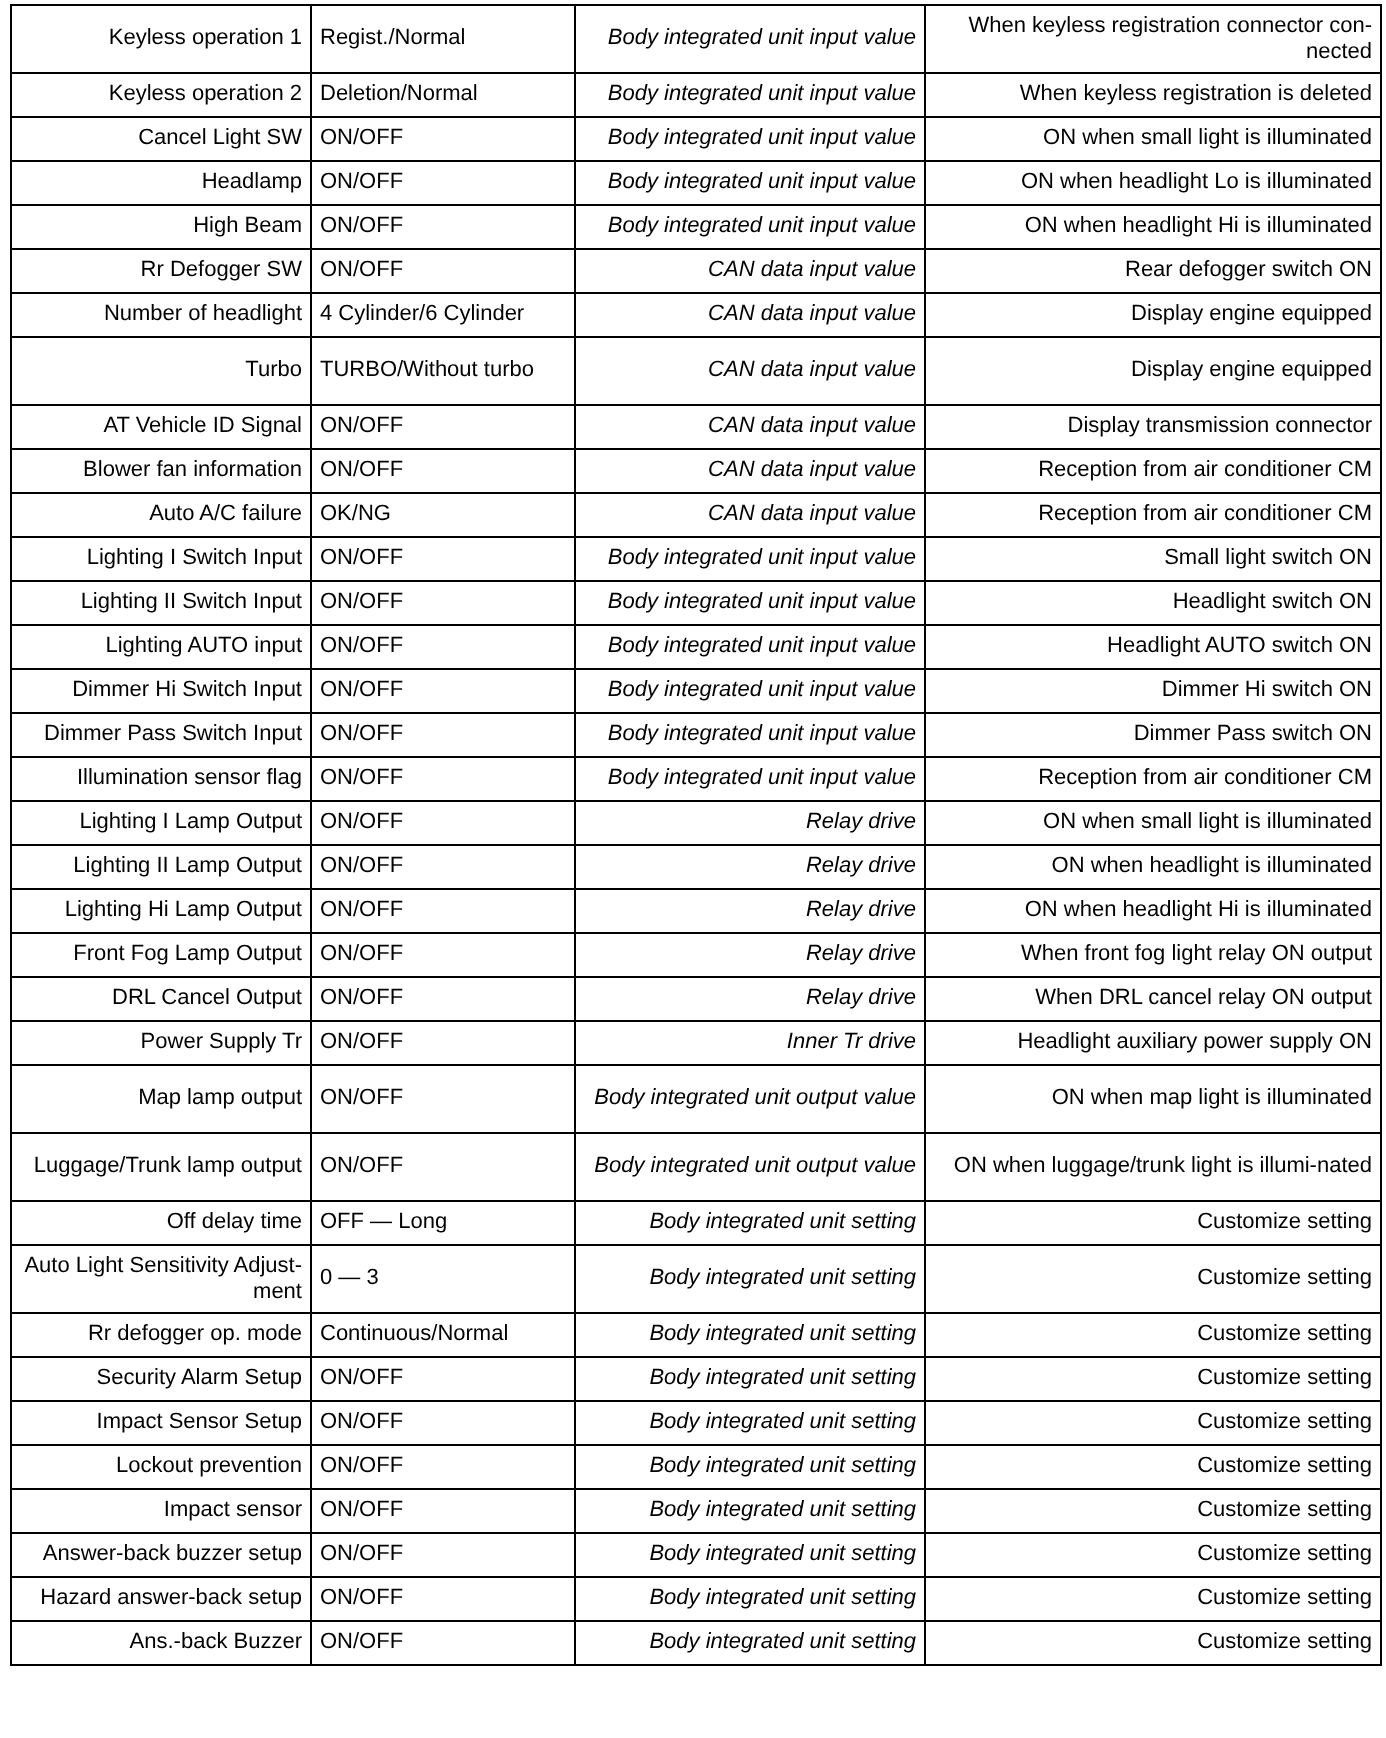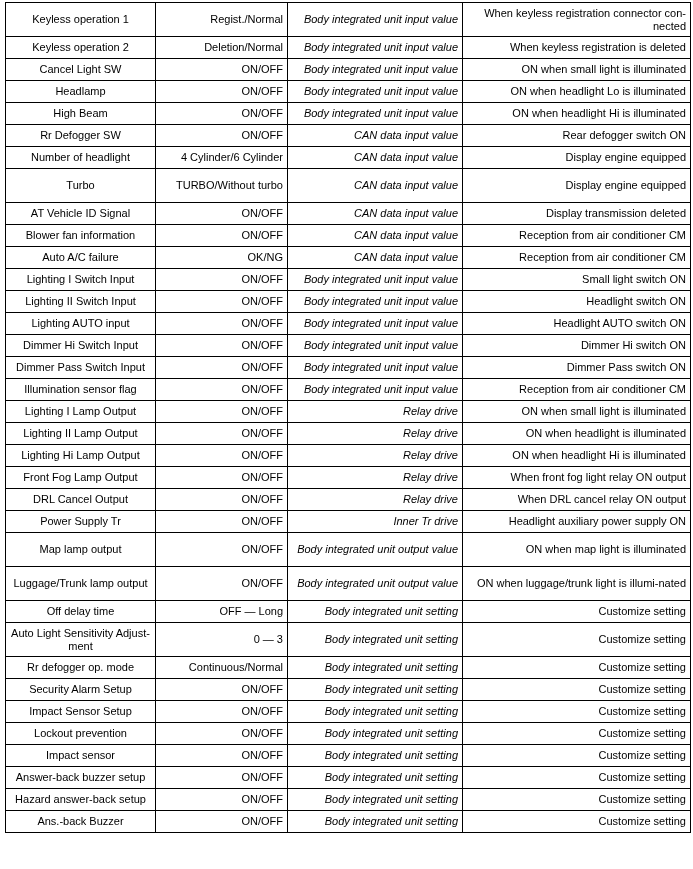--- a/index.html
+++ b/index.html
@@ -34,22 +34,22 @@
   table.data-table td {
     border: 1px solid #000000;
     font-size: 11px;
     line-height: 12.4px;
     padding: 2px 4px;
     vertical-align: middle;
     word-wrap: break-word;
     overflow-wrap: break-word;
     hyphens: manual;
   }
-  td.col-name   { text-align: center; }
-  td.col-value  { text-align: right; }
+  td.col-name   { text-align: right; }
+  td.col-value  { text-align: left; }
   td.col-source { text-align: right; font-style: italic; }
   td.col-note   { text-align: right; }
 
   tr.row-single td { height: 17px; }
   tr.row-double td { height: 29px; }
 </style>
 </head>
 <body>
 
 <div id="table-wrap">
@@ -106,21 +106,21 @@
         <tr class="row-double">
           <td class="col-name">Turbo</td>
           <td class="col-value">TURBO/Without turbo</td>
           <td class="col-source">CAN data input value</td>
           <td class="col-note">Display engine equipped</td>
         </tr>
         <tr class="row-single">
           <td class="col-name">AT Vehicle ID Signal</td>
           <td class="col-value">ON/OFF</td>
           <td class="col-source">CAN data input value</td>
-          <td class="col-note">Display transmission deleted</td>
+          <td class="col-note">Display transmission connector</td>
         </tr>
         <tr class="row-single">
           <td class="col-name">Blower fan information</td>
           <td class="col-value">ON/OFF</td>
           <td class="col-source">CAN data input value</td>
           <td class="col-note">Reception from air conditioner CM</td>
         </tr>
         <tr class="row-single">
           <td class="col-name">Auto A/C failure</td>
           <td class="col-value">OK/NG</td>

